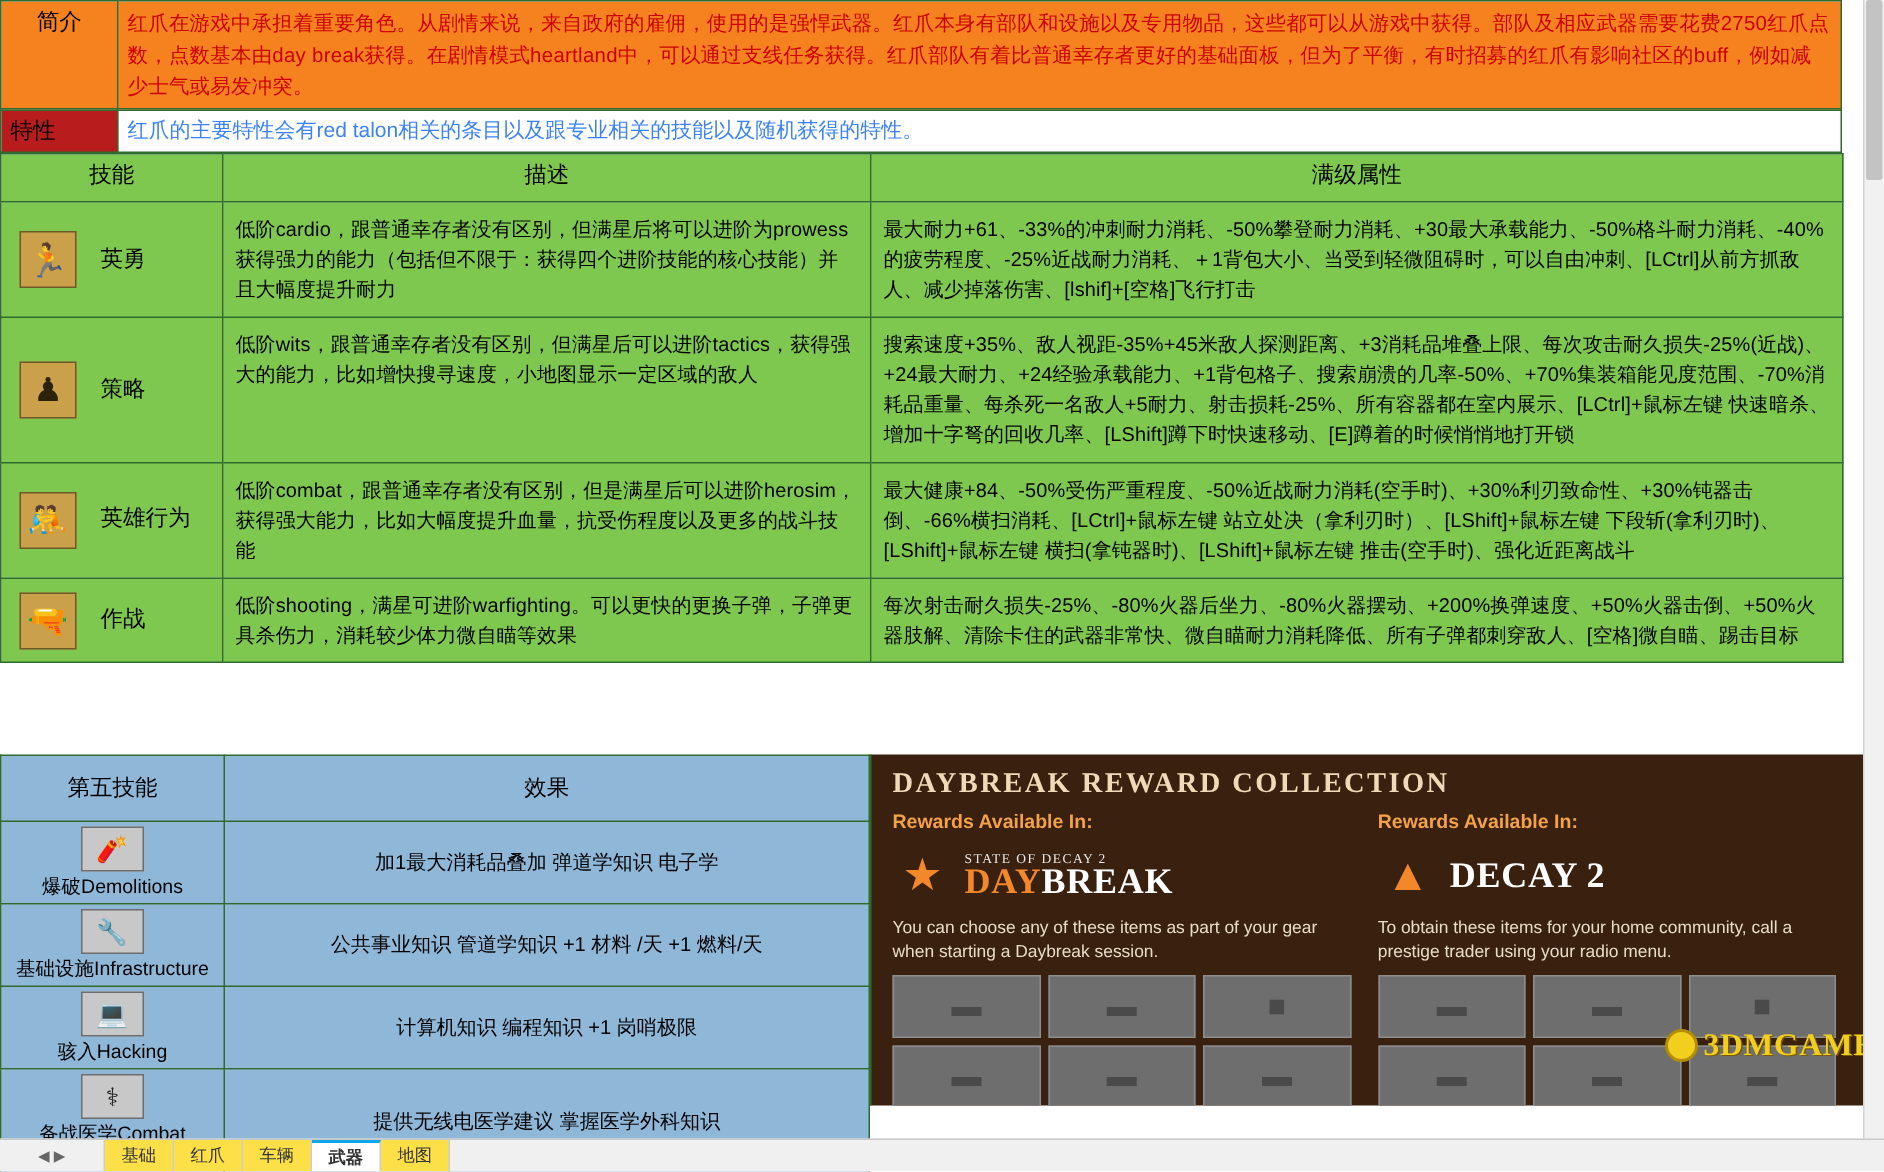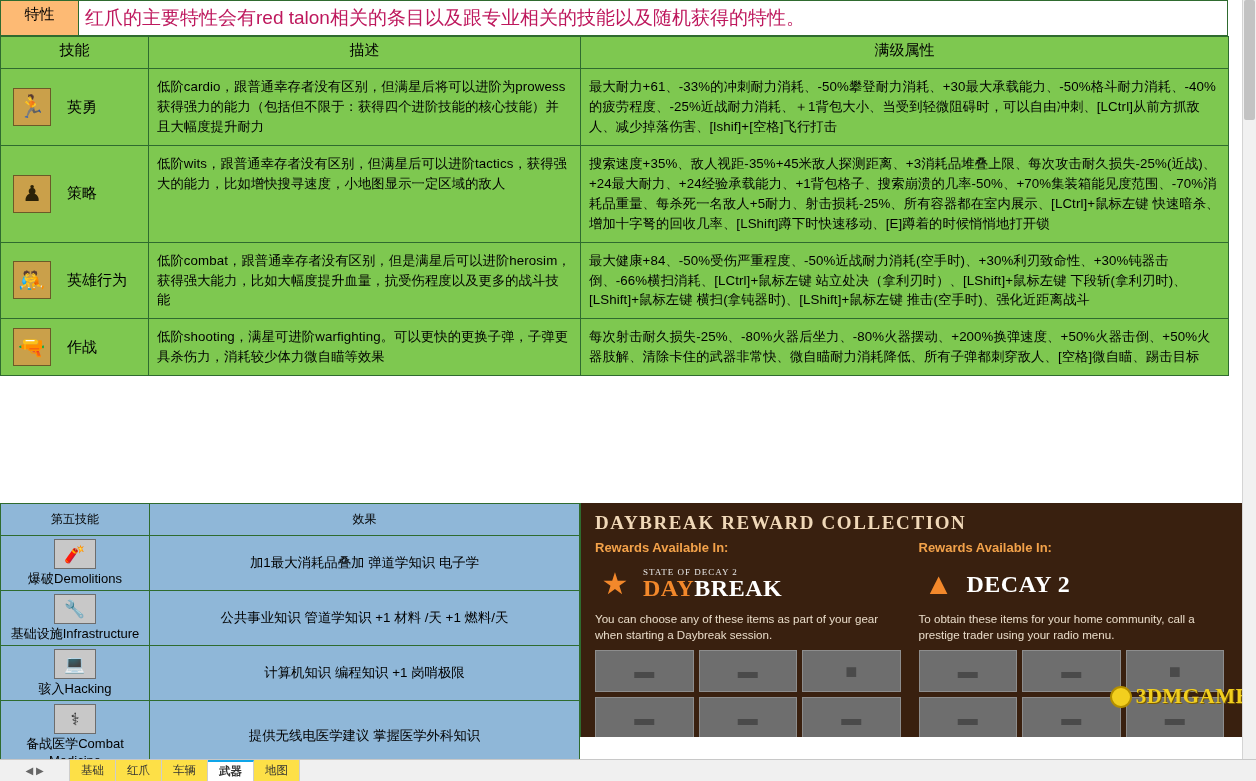--- a/index.html
+++ b/index.html
@@ -43,30 +43,30 @@
   .cell-body-red {
     background: #f5821f;
     color: #cc0000;
     font-size: 13.6px;
     line-height: 1.55;
     letter-spacing: 0.2px;
   }
   .trait-row td { border: 2px solid #d52b1e; }
   .cell-label-white {
     width: 78px;
-    background: #fdba74;
-    text-align: center;
+    background: #b91c1c;
+    text-align: left;
     vertical-align: middle;
     font-size: 15px;
     font-family: Liberation Mono, monospace;
   }
   .cell-body-white {
     background: #ffffff;
-    color: #be185d;
-    font-size: 19px;
+    color: #3b82f6;
+    font-size: 14px;
     vertical-align: middle;
   }
 
   
   .skills-wrap { width: 1228px; }
   .skills-head td {
     background: #7ec850;
     color: #000000;
     text-align: center;
     vertical-align: middle;
@@ -115,22 +115,22 @@
     position: absolute;
     left: 0; top: 503px;
     width: 580px;
   }
   .fifth-wrap table { border-collapse: collapse; width: 580px; table-layout: fixed; }
   .fifth-wrap td { border: 1px solid #2f6b2f; }
   .fifth-head td {
     background: #8fb7d8;
     text-align: center;
     vertical-align: middle;
-    font-size: 12px;
-    height: 32px;
+    font-size: 15px;
+    height: 44px;
   }
   .fifth-col-a { width: 149px; }
   .fifth-col-b { width: 430px; }
   .fifth-row td {
     background: #8fb7d8;
     font-size: 13.4px;
     height: 50px;
     vertical-align: middle;
   }
   .fifth-row td.name {
@@ -283,20 +283,28 @@
     background: #c3c3c3;
     border-radius: 2px;
   }
 </style>
 </head>
 <body>
 
 <div id="page">
 
   <div class="intro-wrap">
+    <table class="grid">
+      <tbody>
+          <tr class="intro-row">
+        <td class="cell-label-red">简介</td>
+        <td class="cell-body-red">红爪在游戏中承担着重要角色。从剧情来说，来自政府的雇佣，使用的是强悍武器。红爪本身有部队和设施以及专用物品，这些都可以从游戏中获得。部队及相应武器需要花费2750红爪点数，点数基本由day break获得。在剧情模式heartland中，可以通过支线任务获得。红爪部队有着比普通幸存者更好的基础面板，但为了平衡，有时招募的红爪有影响社区的buff，例如减少士气或易发冲突。</td>
+      </tr>
+    </tbody>
+      </table>
     <table class="grid">
       <tbody>
           <tr class="trait-row">
         <td class="cell-label-white">特性</td>
         <td class="cell-body-white">红爪的主要特性会有red talon相关的条目以及跟专业相关的技能以及随机获得的特性。</td>
       </tr>
     </tbody>
       </table>
   </div>
 

